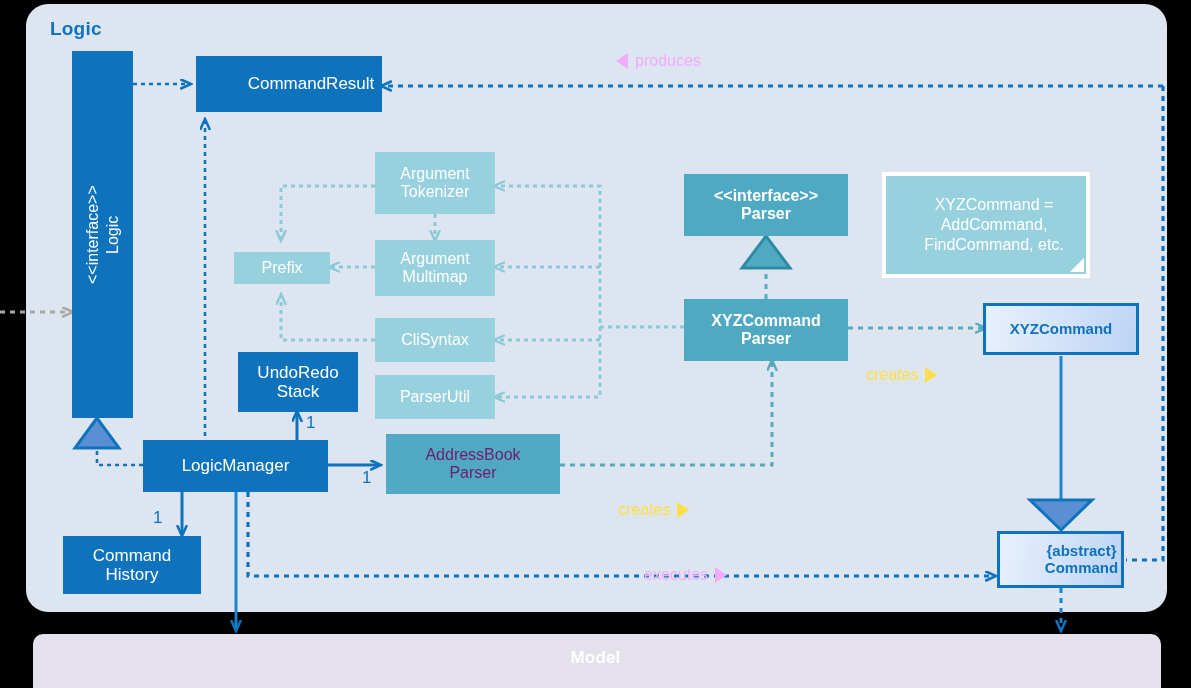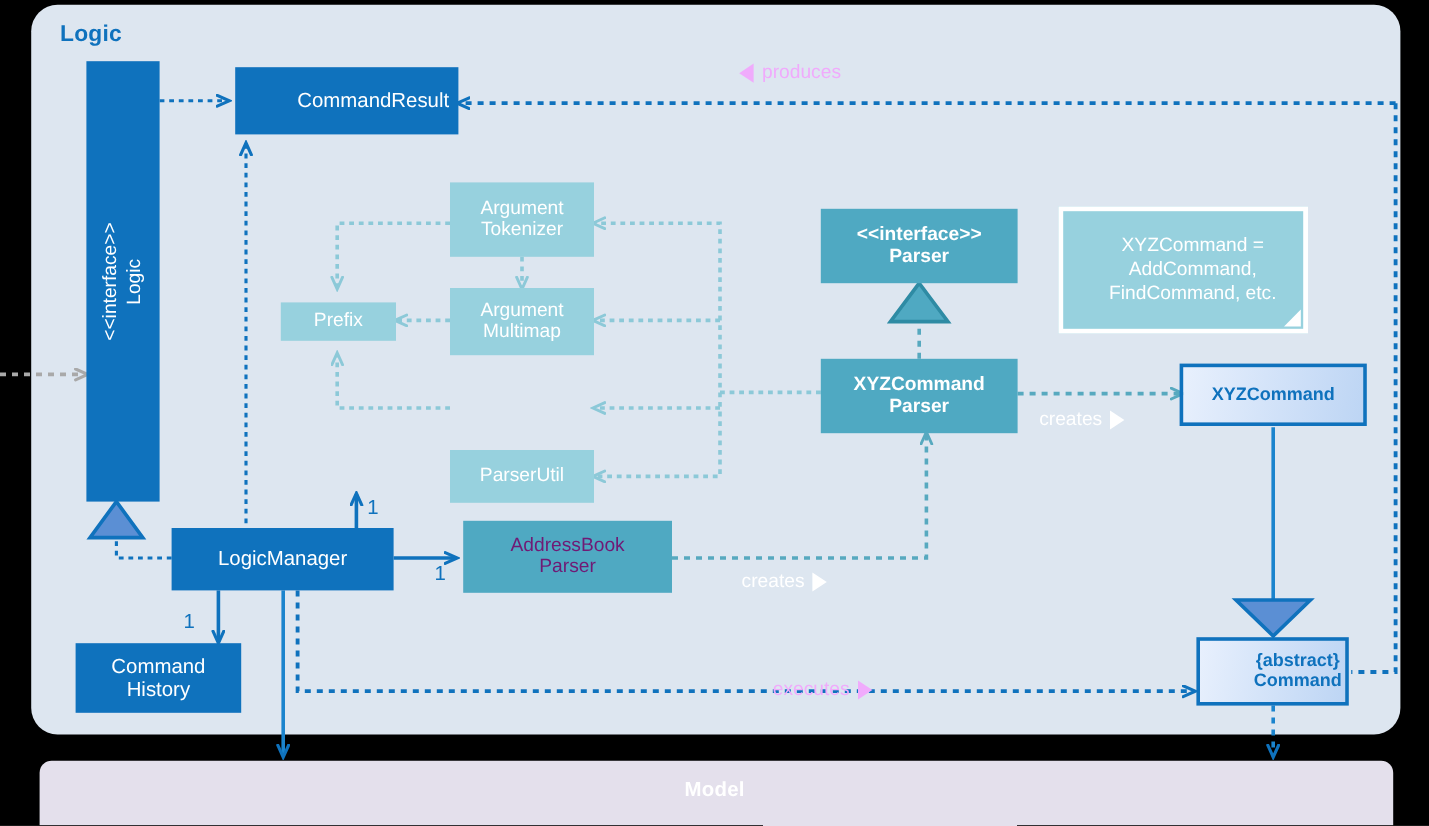--- a/index.html
+++ b/index.html
@@ -126,21 +126,21 @@
   
   .elabel {
     position: absolute;
     font-size: 16px;
     white-space: nowrap;
     display: flex;
     align-items: center;
     gap: 7px;
   }
   .elabel.blue  { color: #f0abfc; }
-  .elabel.teal  { color: #ffffff; }
+  .elabel.teal  { color: #fde047; margin-top: 25px; }
   .tri-r {
     width: 0; height: 0;
     border-top: 8px solid transparent;
     border-bottom: 8px solid transparent;
     border-left: 12px solid currentColor;
   }
   .tri-l {
     width: 0; height: 0;
     border-top: 8px solid transparent;
     border-bottom: 8px solid transparent;
@@ -238,23 +238,26 @@
   <div class="box box-dark" style="left:196px; top:56px; width:186px; height:56px;padding-left:44px;">CommandResult</div>
 
   <div class="box box-lightteal" style="left:375px; top:152px; width:120px; height:62px;">Argument
 Tokenizer</div>
 
   <div class="box box-lightteal" style="left:375px; top:240px; width:120px; height:56px;">Argument
 Multimap</div>
 
   <div class="box box-lightteal" style="left:234px; top:252px; width:96px; height:32px;">Prefix</div>
 
+  <div class="box box-lightteal" style="left:375px; top:318px; width:120px; height:44px;">CliSyntax</div>
 
   <div class="box box-lightteal" style="left:375px; top:375px; width:120px; height:44px;">ParserUtil</div>
 
+  <div class="box box-dark" style="left:238px; top:352px; width:120px; height:60px;">UndoRedo
+Stack</div>
 
   <div class="box box-dark" style="left:143px; top:440px; width:185px; height:52px;">LogicManager</div>
 
   <div class="box box-dark" style="left:63px; top:536px; width:138px; height:58px;">Command
 History</div>
 
   <div class="box box-teal-reg" style="left:386px; top:434px; width:174px; height:60px;">AddressBook
 Parser</div>
 
   <div class="box box-teal" style="left:684px; top:174px; width:164px; height:62px;">&lt;&lt;interface&gt;&gt;

